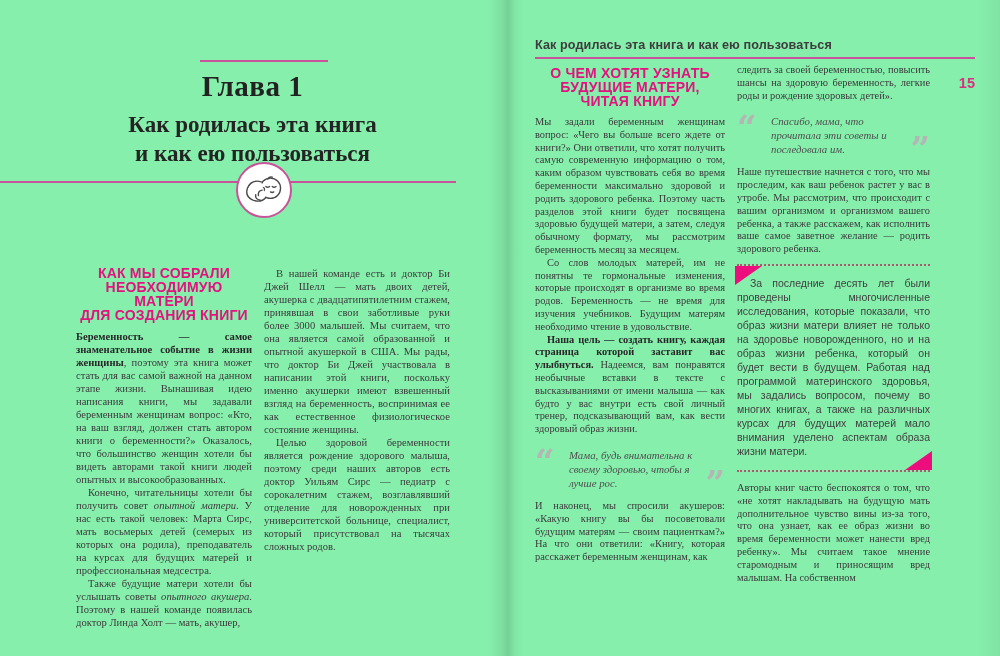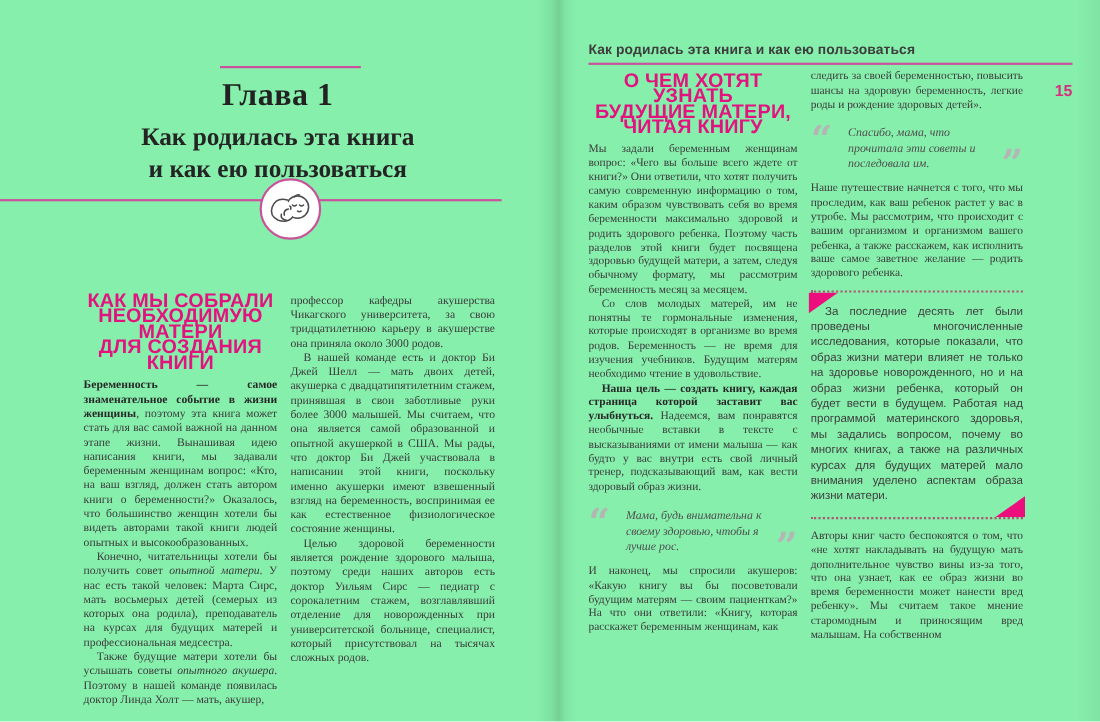--- a/index.html
+++ b/index.html
@@ -26,21 +26,21 @@
 
   
   .col{position:absolute;font-size:10.6px;line-height:13px;text-align:justify;}
   .l-col1{left:76px;top:266px;width:176px;}
   .l-col2{left:264px;top:267px;width:186px;}
   .r-col{font-size:10.4px;line-height:12.8px;}
   .r-col1{left:535px;top:66px;width:190px;}
   .r-col2{left:737px;top:64px;width:193px;}
 
   .pink-h{font-family:"Liberation Sans",sans-serif;font-weight:bold;color:#e2127f;
-          font-size:18px;line-height:14px;text-align:center;margin:0 0 8px 0;letter-spacing:.2px;}
+          font-size:14px;line-height:14px;text-align:center;margin:0 0 8px 0;letter-spacing:.2px;}
   .pink-h span{display:block;}
   p.para{margin:0;}
   p.ind{text-indent:12px;}
   .para b{color:#272727;}
   .para i{font-style:italic;}
 
   
   .r-head{position:absolute;left:535px;top:38px;width:370px;font-family:"Liberation Sans",sans-serif;
           font-weight:bold;font-size:12.6px;color:#3d3d3d;letter-spacing:.1px;}
   .r-pagenum{position:absolute;left:900px;top:35px;width:75px;text-align:right;
@@ -95,21 +95,20 @@
         <span>КАК МЫ СОБРАЛИ</span>
         <span>НЕОБХОДИМУЮ МАТЕРИ</span>
         <span>ДЛЯ СОЗДАНИЯ КНИГИ</span>
       </h3>
       <p class="para"><b>Беременность — самое знаменательное событие в жизни женщины</b><span>, поэтому эта книга может стать для вас самой важной на данном этапе жизни. Вынашивая идею написания книги, мы задавали беременным женщинам вопрос: «Кто, на ваш взгляд, должен стать автором книги о беременности?» Оказалось, что большинство женщин хотели бы видеть авторами такой книги людей опытных и высокообразованных.</span></p>
       <p class="para ind"><span>Конечно, читательницы хотели бы получить совет </span><i>опытной матери</i><span>. У нас есть такой человек: Марта Сирс, мать восьмерых детей (семерых из которых она родила), преподаватель на курсах для будущих матерей и профессиональная медсестра.</span></p>
       <p class="para ind"><span>Также будущие матери хотели бы услышать советы </span><i>опытного акушера</i><span>. Поэтому в нашей команде появилась доктор Линда Холт — мать, акушер,</span></p>
     </div>
 
     <div class="col l-col2">
-      <p class="para">профессор кафедры акушерства Чикагского университета, за свою тридцатилетнюю карьеру в акушерстве она приняла около 3000 родов.</p>
       <p class="para ind">В нашей команде есть и доктор Би Джей Шелл — мать двоих детей, акушерка с двадцатипятилетним стажем, принявшая в свои заботливые руки более 3000 малышей. Мы считаем, что она является самой образованной и опытной акушеркой в США. Мы рады, что доктор Би Джей участвовала в написании этой книги, поскольку именно акушерки имеют взвешенный взгляд на беременность, воспринимая ее как естественное физиологическое состояние женщины.</p>
       <p class="para ind">Целью здоровой беременности является рождение здорового малыша, поэтому среди наших авторов есть доктор Уильям Сирс — педиатр с сорокалетним стажем, возглавлявший отделение для новорожденных при университетской больнице, специалист, который присутствовал на тысячах сложных родов.</p>
     </div>
   </div>
 
   <div class="page page-right"></div>
 
   <div class="r-head">Как родилась эта книга и как ею пользоваться</div>
   <div class="r-pagenum">15</div>
   <div class="r-head-rule"></div>

